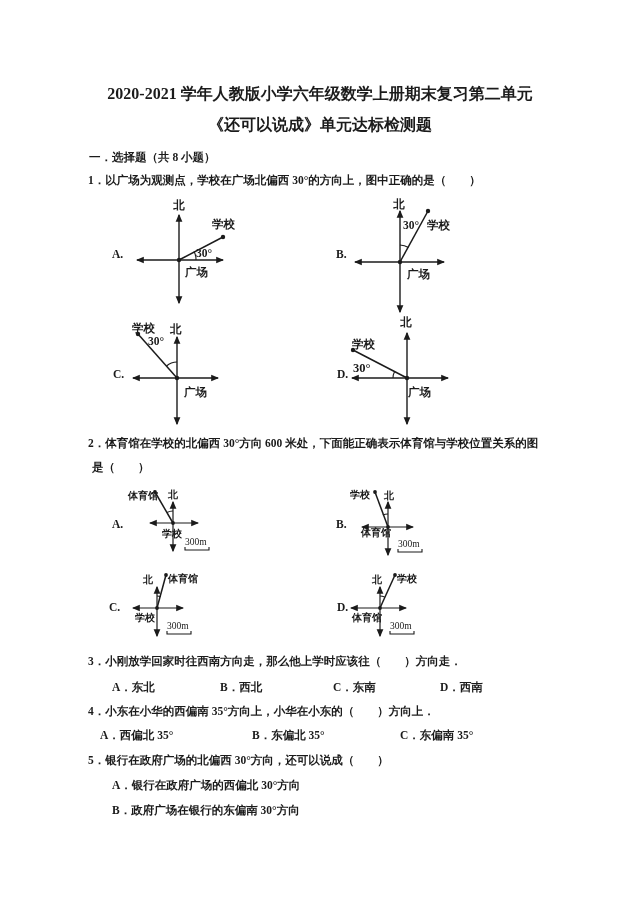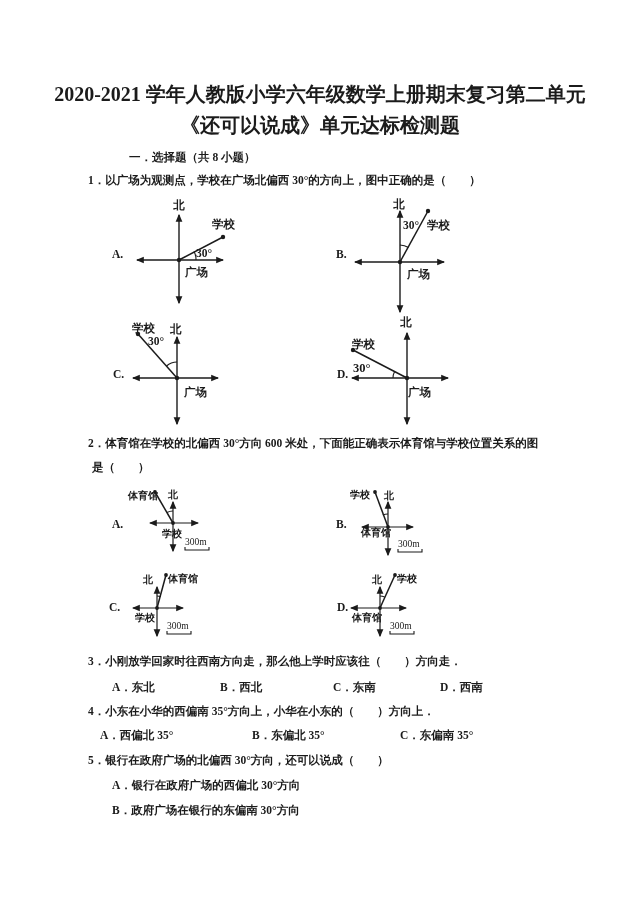--- a/index.html
+++ b/index.html
@@ -1,20 +1,20 @@
 <!DOCTYPE html>
 <html><head>
 <meta charset="utf-8">
 <style>
   html,body{margin:0;padding:0;background:#ffffff;}
   .page{position:relative;width:640px;height:905px;background:#ffffff;overflow:hidden;
         font-family:"Liberation Serif","DejaVu Serif",serif;color:#1b1b1b;}
   .t{position:absolute;white-space:nowrap;line-height:14px;font-size:11.5px;font-weight:bold;}
-  .title{left:0;width:640px;text-align:center;font-weight:700;font-size:20px;line-height:18px;}
-  .bold{font-weight:700;margin-left:40px;}
+  .title{left:0;width:640px;text-align:center;font-weight:700;font-size:16px;line-height:18px;}
+  .bold{font-weight:700;}
   .letter{font-size:11.5px;}
   .diag{position:absolute;}
   .diag svg{display:block;overflow:visible;}
   .ax,.ray,.arc,.sbar{stroke:#1b1b1b;fill:none;}
   .ax{stroke-width:1.4;}
   .ray{stroke-width:1.5;}
   .arc{stroke-width:1.1;}
   .sbar{stroke-width:1.1;}
   .ax2{stroke:#1b1b1b;fill:none;stroke-width:1.2;}
   .dot{fill:#1b1b1b;stroke:none;}

